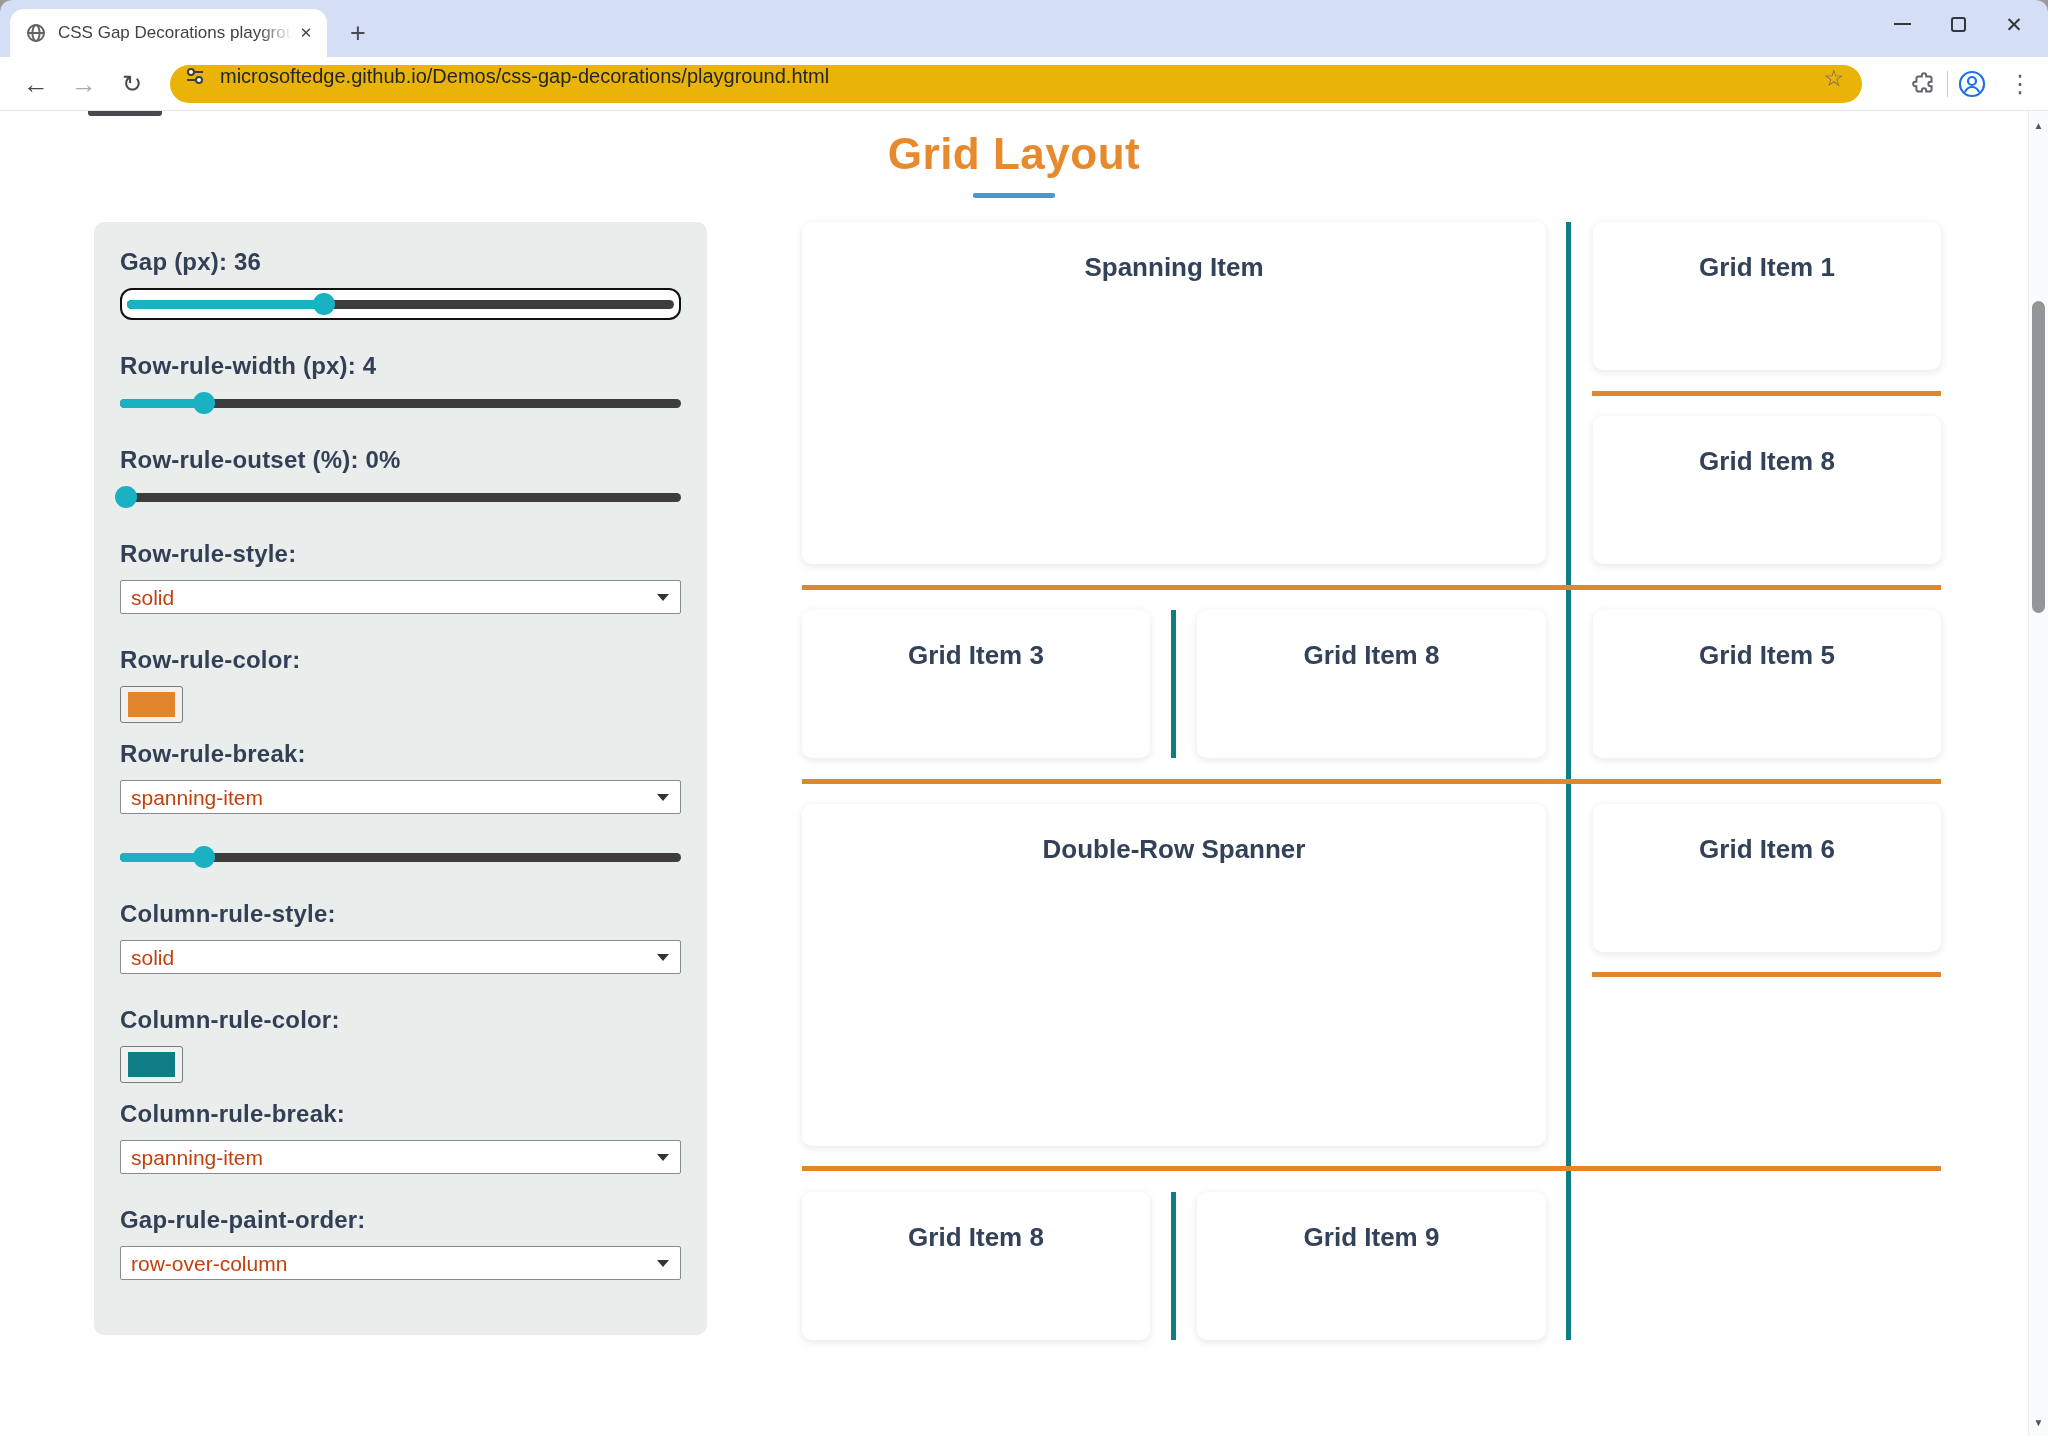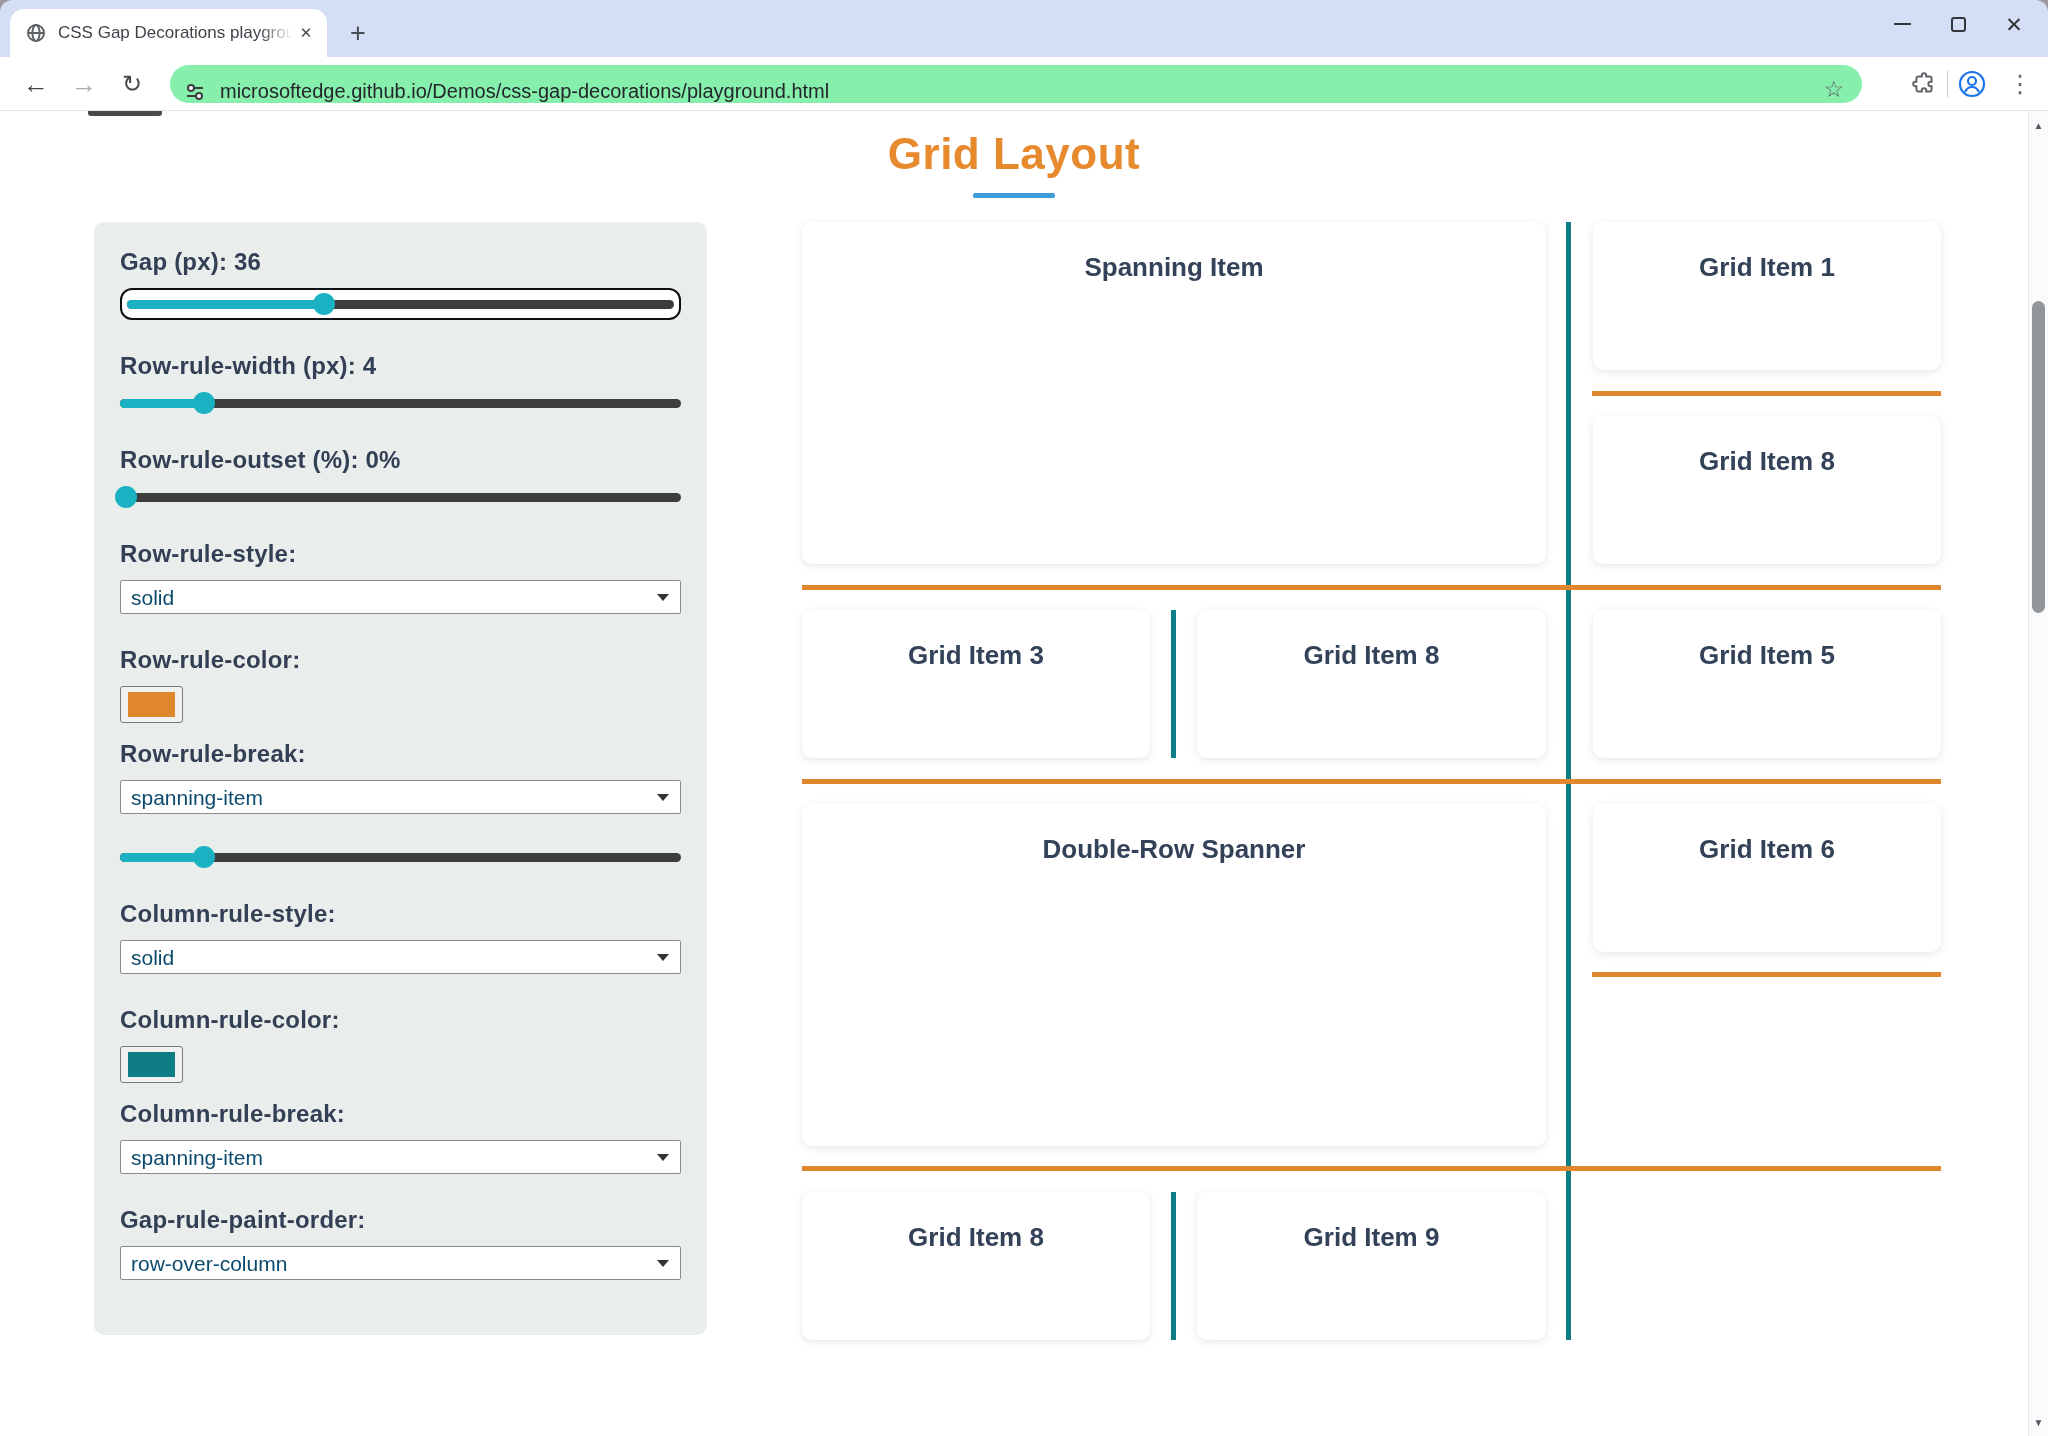--- a/index.html
+++ b/index.html
@@ -23,22 +23,22 @@
   .winbtn{width:56px;height:48px;display:flex;align-items:center;justify-content:center;color:#33373c;}
   .ic-min{width:17px;border-bottom:2px solid #33373c;}
   .ic-max{width:15px;height:15px;border:2px solid #33373c;border-radius:3px;}
   .ic-close{font-size:21px;line-height:21px;}
 
   
   .toolbar{position:absolute;left:0;top:57px;width:2048px;height:54px;background:#fff;border-bottom:1px solid #e4e6ea;}
   .navbtn{position:absolute;top:5px;width:44px;height:44px;display:flex;align-items:center;justify-content:center;
        font-size:26px;color:#45494e;border-radius:50%;}
   .navbtn.disabled{color:#a8adb3;}
-  .urlbar{position:absolute;left:170px;top:8px;width:1692px;height:38px;background:#86efac;border-radius:19px;
-       display:flex;align-items:flex-end;padding:0 14px;}
+  .urlbar{position:absolute;left:170px;top:8px;width:1692px;height:38px;background:#eab308;border-radius:19px;
+       display:flex;align-items:flex-start;padding:0 14px;}
   .url-text{margin-left:14px;font-size:20px;color:#24262b;flex:1;white-space:nowrap;overflow:hidden;}
   .star{font-size:23px;color:#5f6368;margin-right:4px;}
   .tool-right{position:absolute;top:5px;height:44px;display:flex;align-items:center;}
   .divider{width:1px;height:26px;background:#c6c9ce;margin:0 10px;}
   .dots{font-size:24px;color:#5f6368;width:40px;text-align:center;}
 
   
   .page{position:absolute;left:0;top:111px;width:2028px;height:1325px;background:#fff;}
   .frag{position:absolute;left:88px;top:0;width:74px;height:5px;background:#4a4a4e;border-radius:0 0 3px 3px;}
   .page-title{margin:0;position:absolute;left:0;top:18px;width:2028px;text-align:center;
@@ -53,21 +53,21 @@
   .grp-select{margin-bottom:32px;}
   .grp-color{margin-bottom:17px;}
   .slider{position:relative;height:22px;}
   .slider .track{position:absolute;left:0;right:0;top:7px;height:9px;background:#3d3d3d;border-radius:5px;}
   .slider .fill{position:absolute;left:0;top:7px;height:9px;background:#1ab2c3;border-radius:5px 0 0 5px;}
   .slider .thumb{position:absolute;top:0;width:22px;height:22px;border-radius:50%;background:#1ab2c3;}
   .slider-box{border:2px solid #101010;border-radius:12px;background:#fff;padding:3px 5px;}
   .selectwrap{position:relative;}
   .selectwrap::after{content:"";position:absolute;right:12px;top:14px;border:6px solid transparent;border-top:7px solid #333;}
   select.ctl{appearance:none;-webkit-appearance:none;width:100%;height:34px;background:#fff;border:1px solid #8b8b8b;
-       border-radius:2px;font-size:21px;color:#0c4a6e;padding:0 10px;}
+       border-radius:2px;font-size:21px;color:#c2410c;padding:0 10px;}
   .swatch-outer{width:63px;height:37px;background:#f1f1f1;border:1px solid #7a7a7a;border-radius:3px;padding:5px 7px;}
   .swatch-inner{width:100%;height:100%;}
 
   
   .grid-wrap{position:absolute;left:802px;top:111px;width:1139px;height:1118px;}
   .grid{position:absolute;inset:0;display:grid;grid-template-columns:348px 349px 348px;
        grid-template-rows:repeat(6,148px);column-gap:47px;row-gap:46px;}
   .card{background:#fff;border-radius:10px;box-shadow:0 2px 8px rgba(0,0,0,.10);padding-top:30px;
        text-align:center;font-size:26px;font-weight:600;color:#334258;z-index:3;}
   .rule{position:absolute;}

